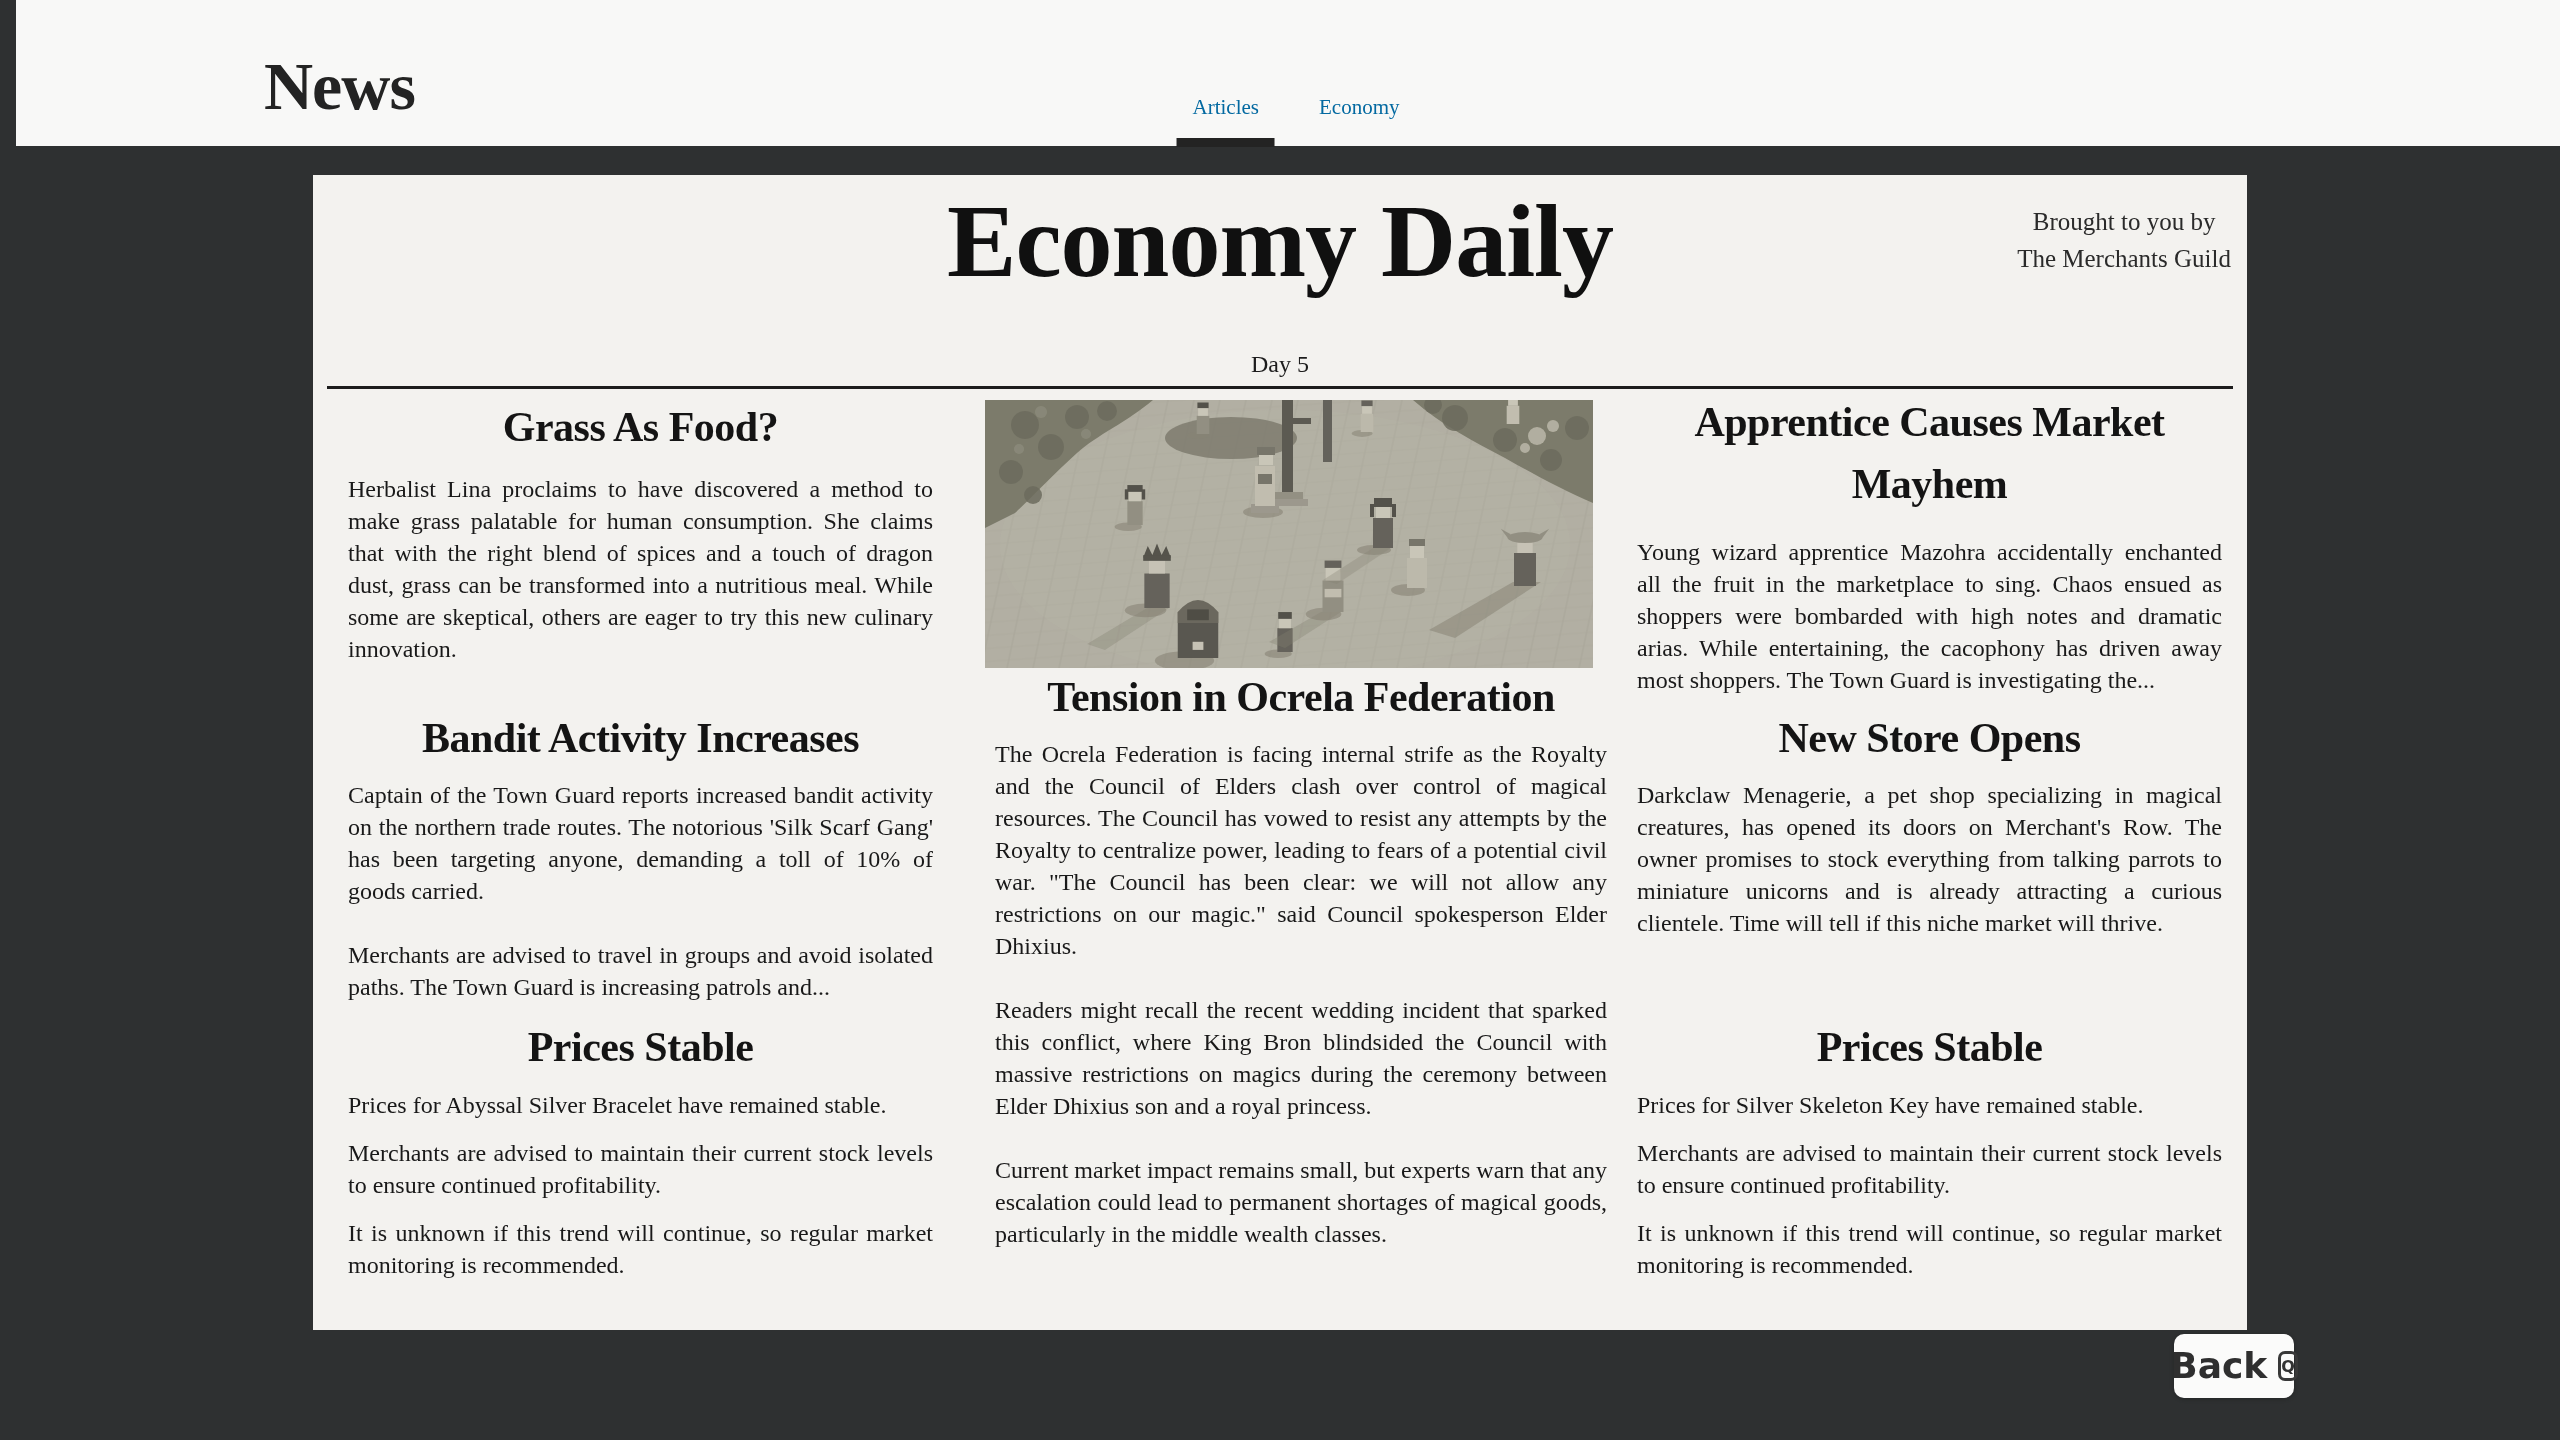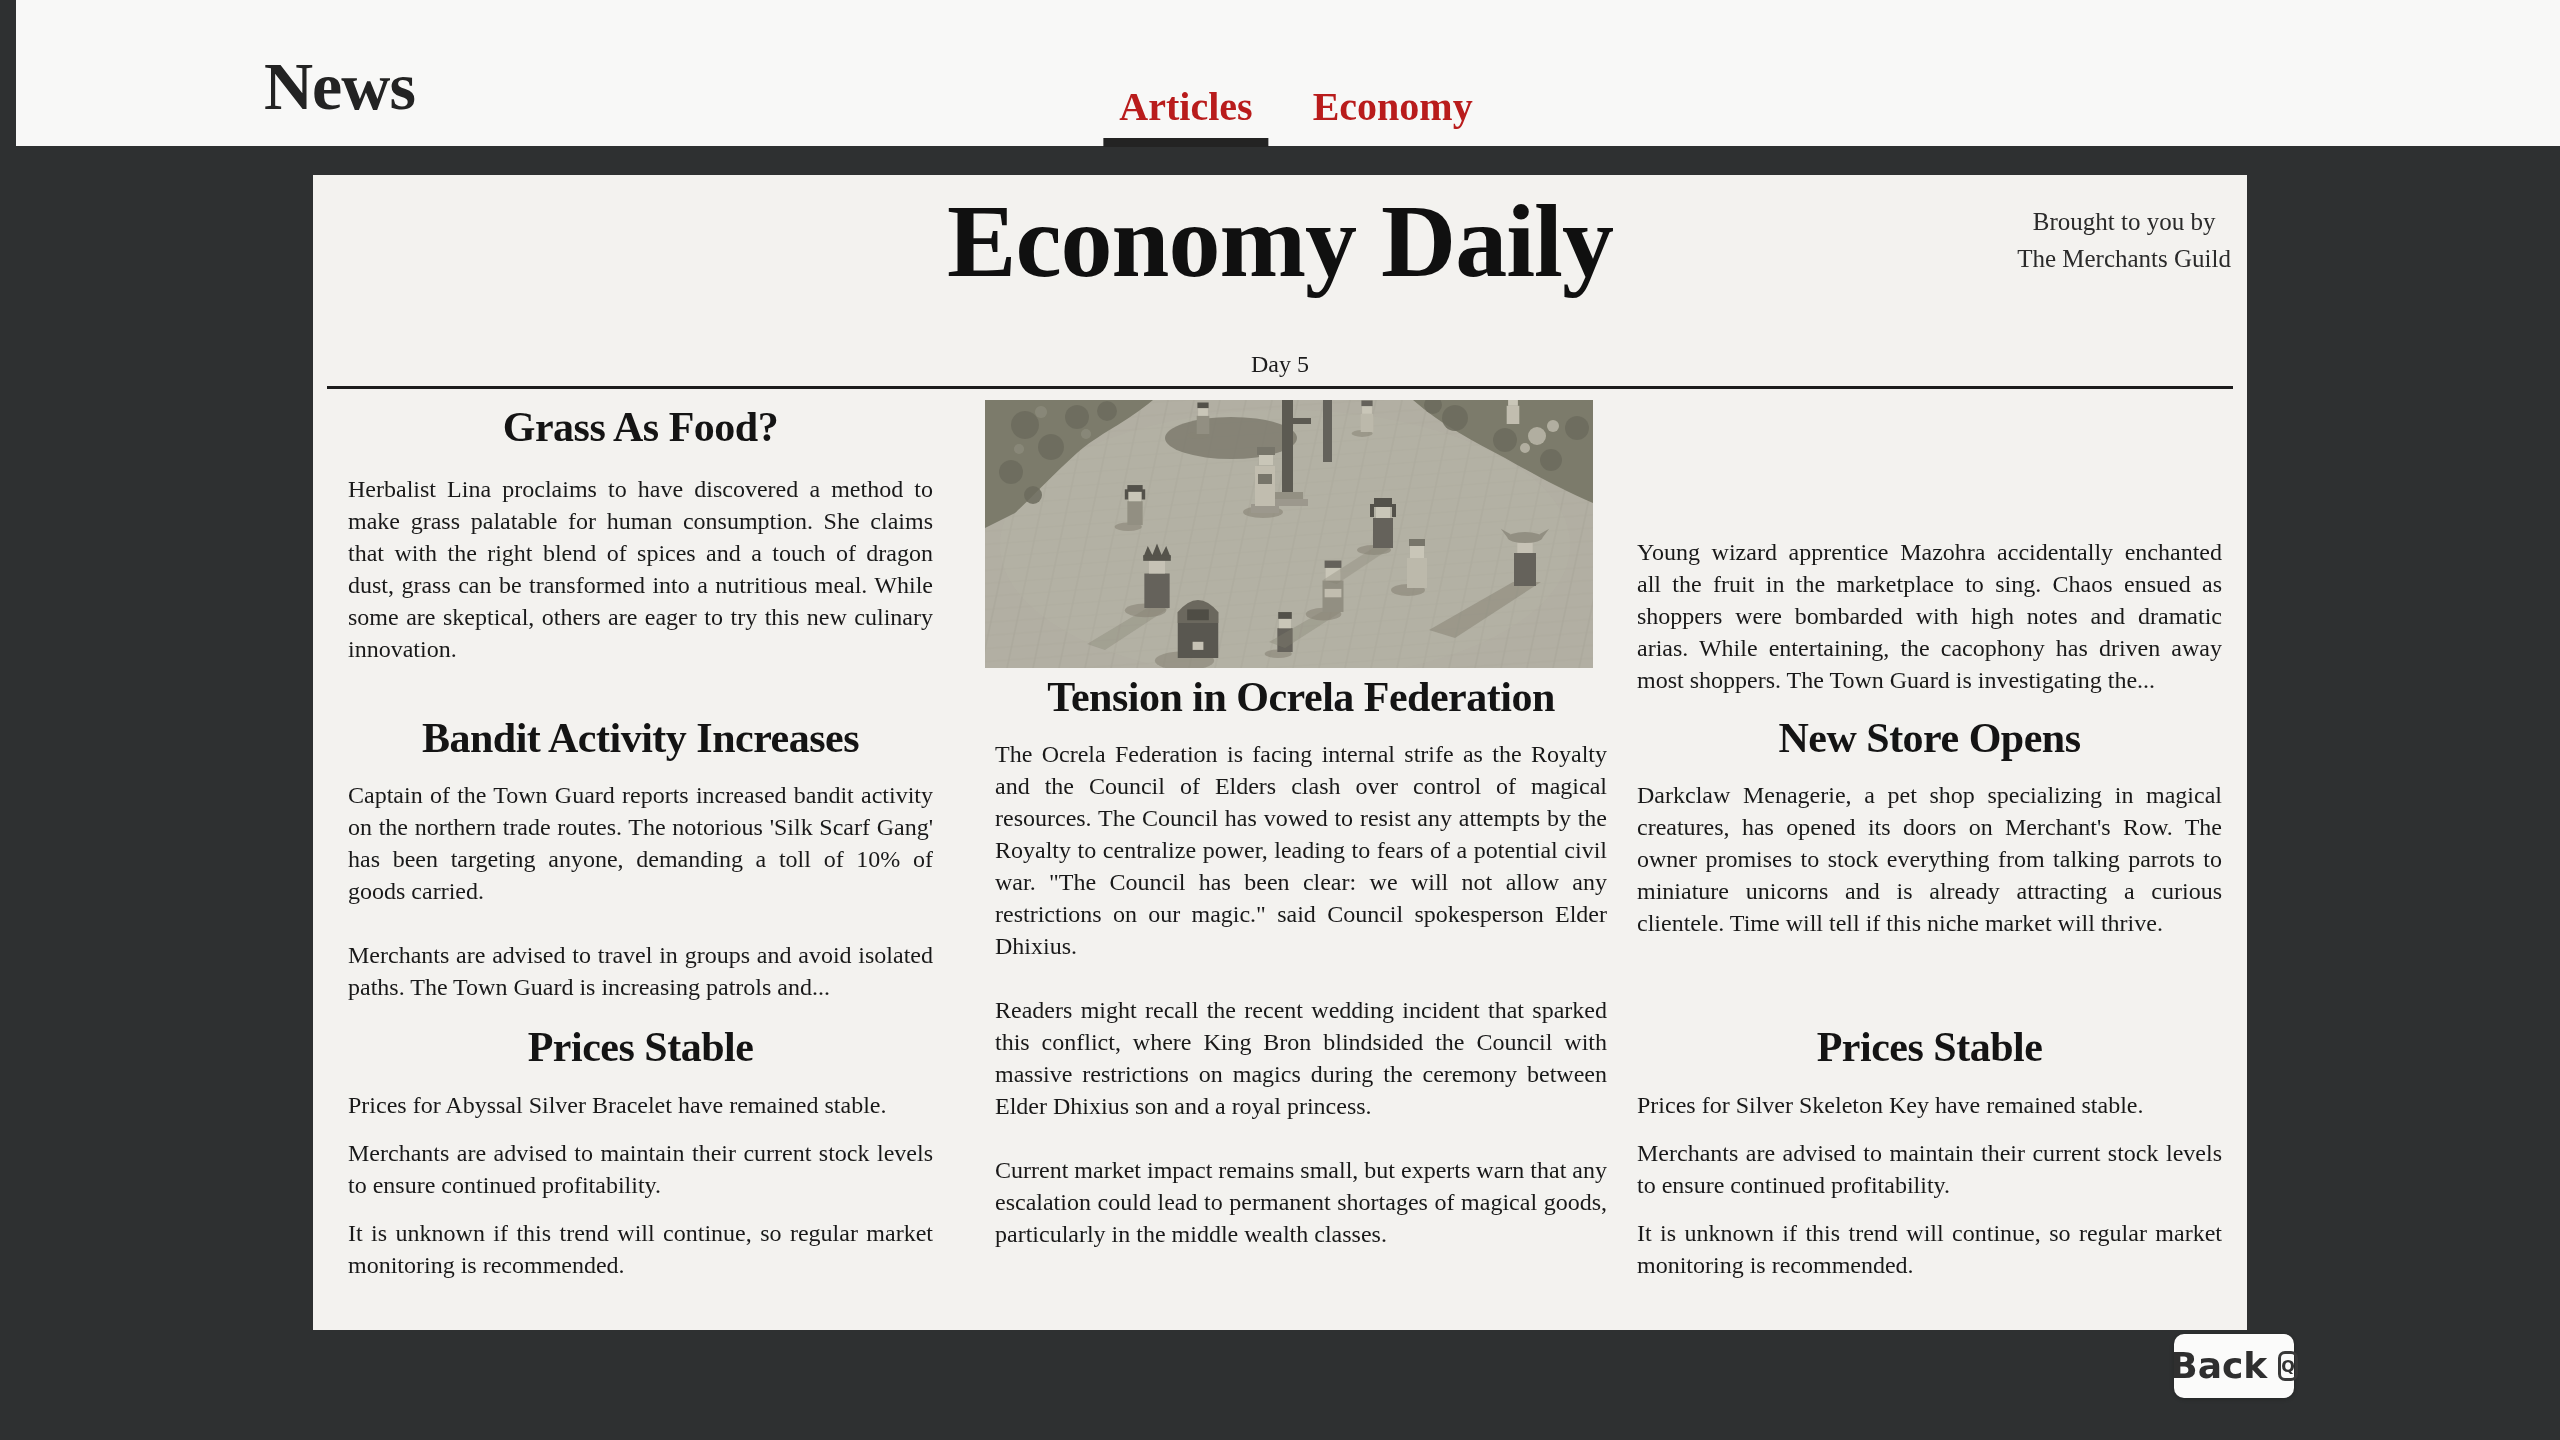--- a/index.html
+++ b/index.html
@@ -13,22 +13,22 @@
   .header{position:absolute;left:16px;top:0;width:2560px;height:146px;background:#f8f8f7;}
   .news-title{
     position:absolute;left:248px;top:52px;
     font-size:68px;line-height:68px;font-weight:bold;color:#232323;letter-spacing:-1px;
   }
   .tabs{
     position:absolute;left:50%;top:90px;transform:translateX(-50%);
     display:flex;gap:52px;
   }
   .tab{
-    position:relative;font-size:40px;line-height:34px;color:#b91c1c;cursor:pointer;
-    padding:0 4px;white-space:nowrap;font-weight:bold;
+    position:relative;font-size:21px;line-height:34px;color:#0369a1;cursor:pointer;
+    padding:0 4px;white-space:nowrap;
   }
   .tab.active::after{
     content:"";position:absolute;left:-12px;right:-12px;top:48px;height:9px;background:#232323;
   }
   
   .paper{
     position:absolute;left:313px;top:175px;width:1934px;height:1155px;
     background:#f3f2ef;
   }
   .masthead{
@@ -262,20 +262,21 @@
     </svg>
   </div>
 
   <div class="block c2 art-title" style="top:492px;">Tension in Ocrela Federation</div>
   <div class="block c2 art-body spaced" style="top:563px;">
     <p>The Ocrela Federation is facing internal strife as the Royalty and the Council of Elders clash over control of magical resources. The Council has vowed to resist any attempts by the Royalty to centralize power, leading to fears of a potential civil war. "The Council has been clear: we will not allow any restrictions on our magic." said Council spokesperson Elder Dhixius.</p>
     <p>Readers might recall the recent wedding incident that sparked this conflict, where King Bron blindsided the Council with massive restrictions on magics during the ceremony between Elder Dhixius son and a royal princess.</p>
     <p>Current market impact remains small, but experts warn that any escalation could lead to permanent shortages of magical goods, particularly in the middle wealth classes.</p>
   </div>
 
+  <div class="block c3 art-title twoline" style="top:216px;">Apprentice Causes Market Mayhem</div>
   <div class="block c3 art-body" style="top:361px;">
     <p>Young wizard apprentice Mazohra accidentally enchanted all the fruit in the marketplace to sing. Chaos ensued as shoppers were bombarded with high notes and dramatic arias. While entertaining, the cacophony has driven away most shoppers. The Town Guard is investigating the...</p>
   </div>
 
   <div class="block c3 art-title" style="top:533px;">New Store Opens</div>
   <div class="block c3 art-body" style="top:604px;">
     <p>Darkclaw Menagerie, a pet shop specializing in magical creatures, has opened its doors on Merchant's Row. The owner promises to stock everything from talking parrots to miniature unicorns and is already attracting a curious clientele. Time will tell if this niche market will thrive.</p>
   </div>
 
   <div class="block c3 art-title" style="top:842px;">Prices Stable</div>

